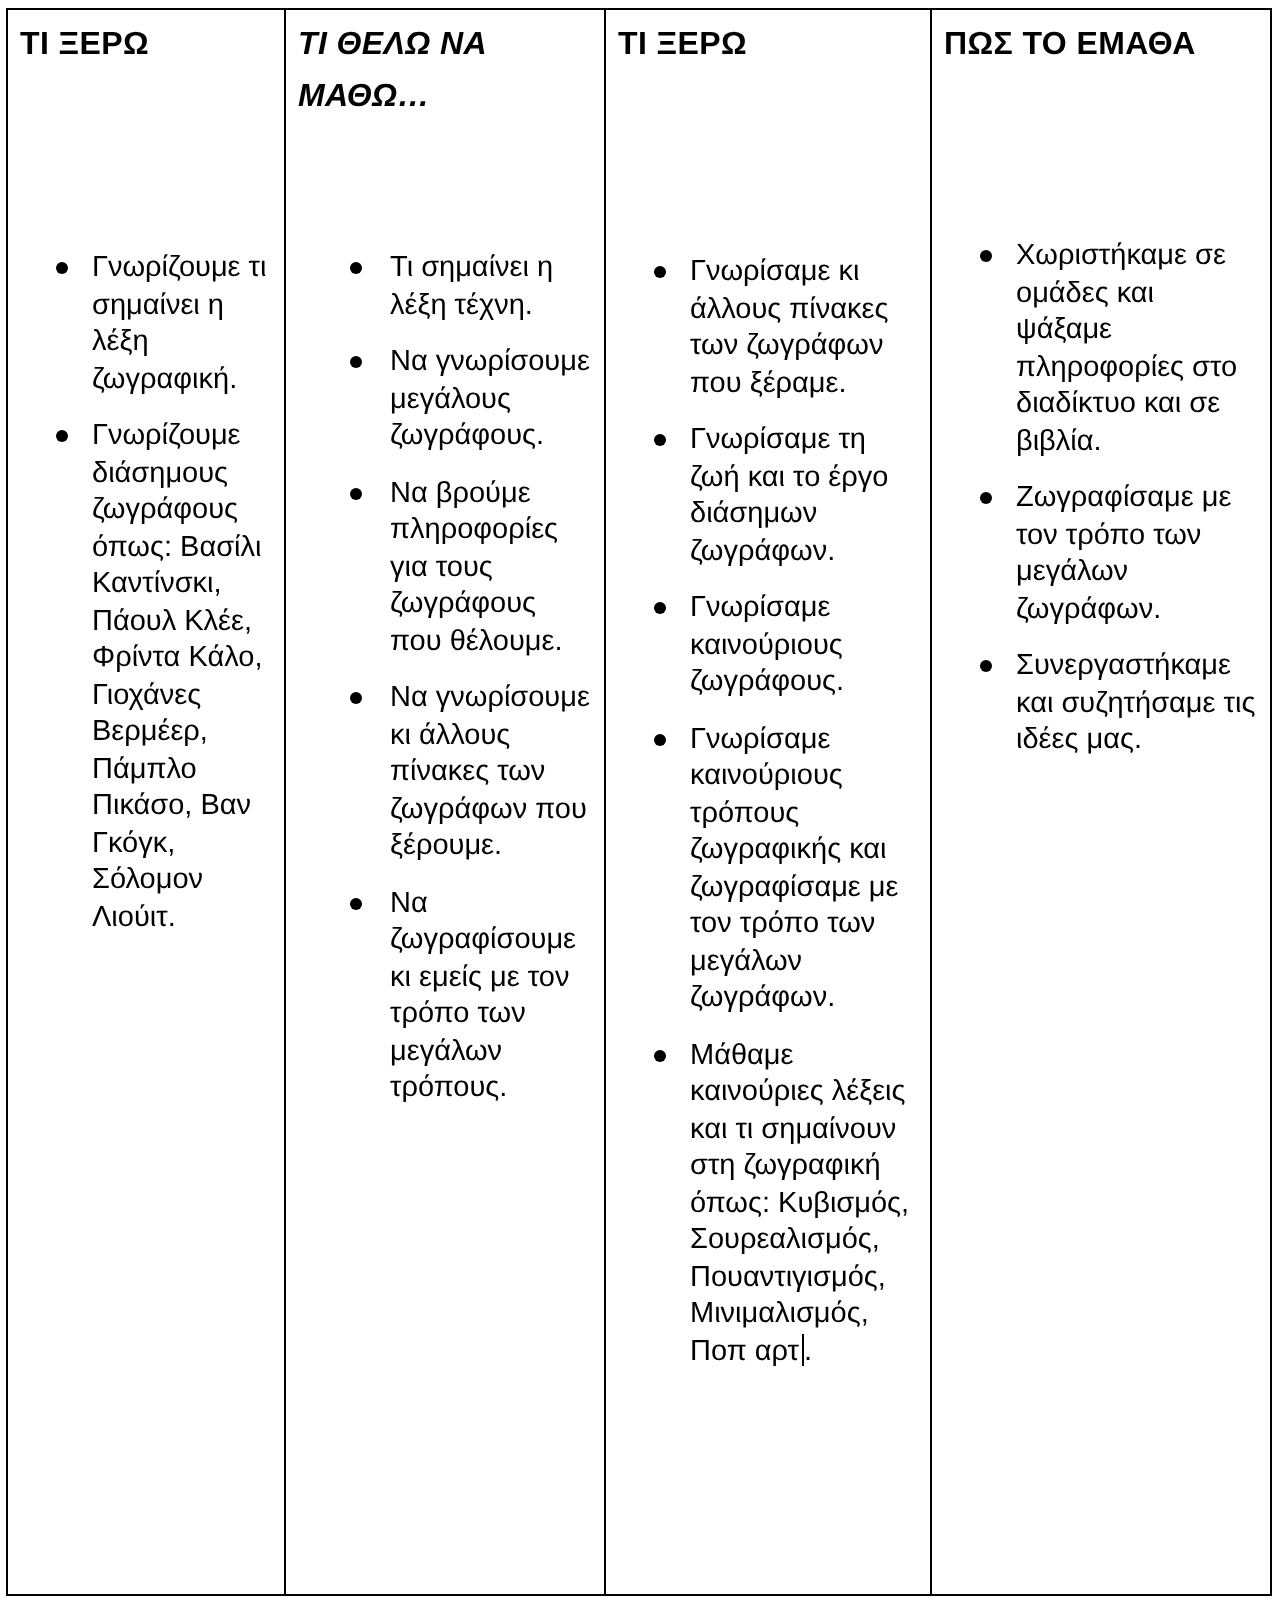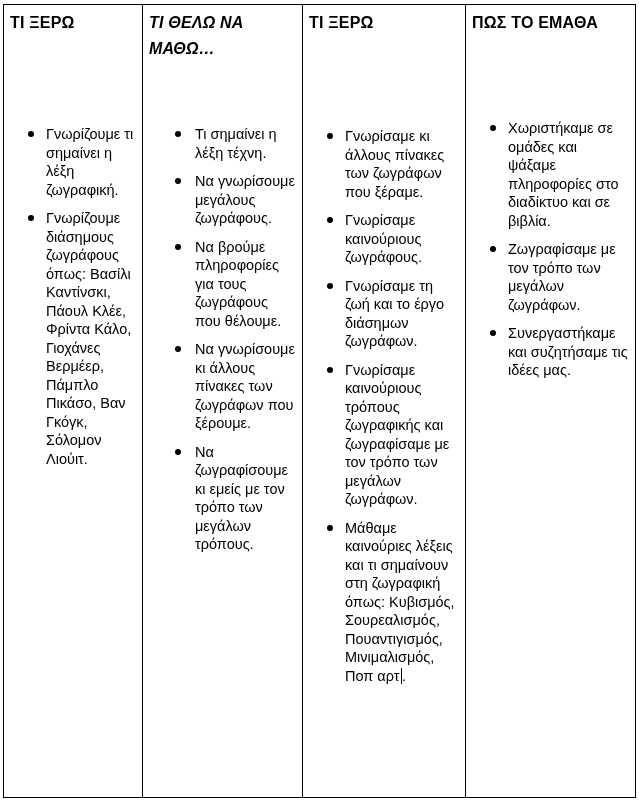--- a/index.html
+++ b/index.html
@@ -107,22 +107,22 @@
           <li class="item"><span class="bullet"></span><span class="item-text">Να βρούμε πληροφορίες για τους ζωγράφους που θέλουμε.</span></li>
           <li class="item"><span class="bullet"></span><span class="item-text">Να γνωρίσουμε κι άλλους πίνακες των ζωγράφων που ξέρουμε.</span></li>
           <li class="item"><span class="bullet"></span><span class="item-text">Να ζωγραφίσουμε κι εμείς με τον τρόπο των μεγάλων τρόπους.</span></li>
         </ul>
     </div>
 
     <div class="cell col-2">
       <div class="header">ΤΙ ΞΕΡΩ</div>
       <ul class="list">
           <li class="item"><span class="bullet"></span><span class="item-text">Γνωρίσαμε κι άλλους πίνακες των ζωγράφων που ξέραμε.</span></li>
+          <li class="item"><span class="bullet"></span><span class="item-text">Γνωρίσαμε τη ζωή και το έργο διάσημων ζωγράφων.</span></li>
           <li class="item"><span class="bullet"></span><span class="item-text">Γνωρίσαμε καινούριους ζωγράφους.</span></li>
-          <li class="item"><span class="bullet"></span><span class="item-text">Γνωρίσαμε τη ζωή και το έργο διάσημων ζωγράφων.</span></li>
           <li class="item"><span class="bullet"></span><span class="item-text">Γνωρίσαμε καινούριους τρόπους ζωγραφικής και ζωγραφίσαμε με τον τρόπο των μεγάλων ζωγράφων.</span></li>
           <li class="item"><span class="bullet"></span><span class="item-text">Μάθαμε καινούριες λέξεις και τι σημαίνουν στη ζωγραφική όπως: Κυβισμός, Σουρεαλισμός, Πουαντιγισμός, Μινιμαλισμός, Ποπ αρτ</span><span class="caret"></span><span class="item-text">.</span></li>
         </ul>
     </div>
 
     <div class="cell col-3">
       <div class="header">ΠΩΣ ΤΟ ΕΜΑΘΑ</div>
       <ul class="list">
           <li class="item"><span class="bullet"></span><span class="item-text">Χωριστήκαμε σε ομάδες και ψάξαμε πληροφορίες στο διαδίκτυο και σε βιβλία.</span></li>
           <li class="item"><span class="bullet"></span><span class="item-text">Ζωγραφίσαμε με τον τρόπο των μεγάλων ζωγράφων.</span></li>

